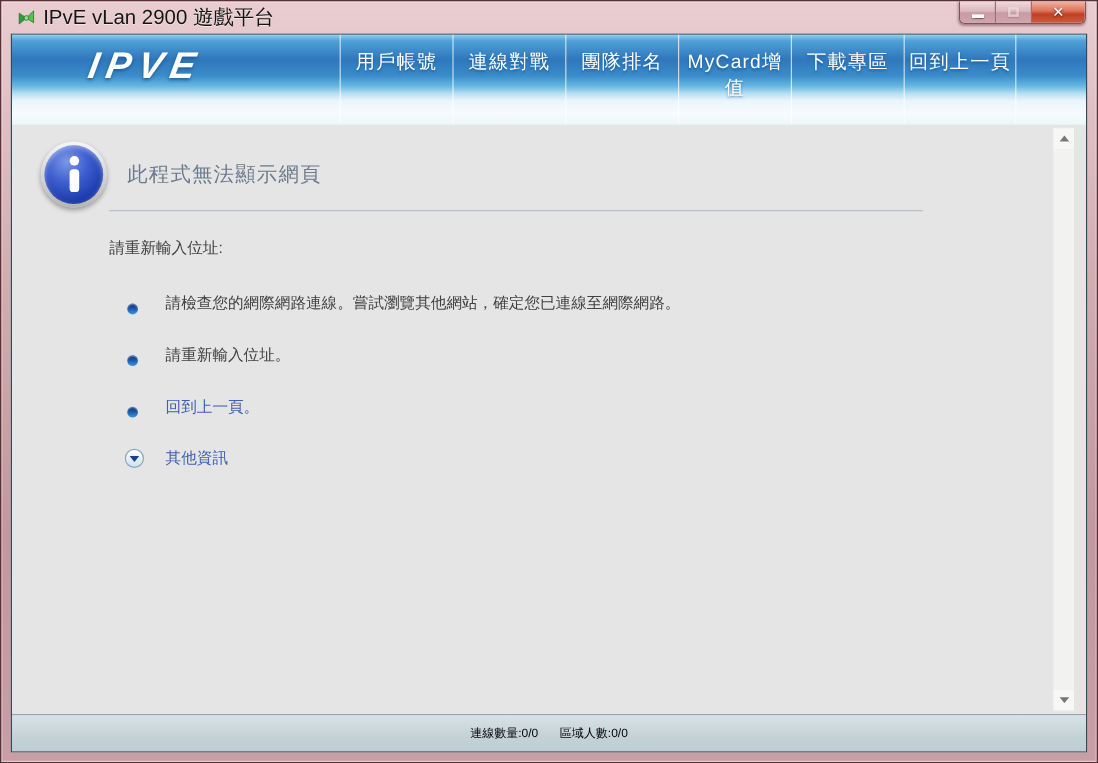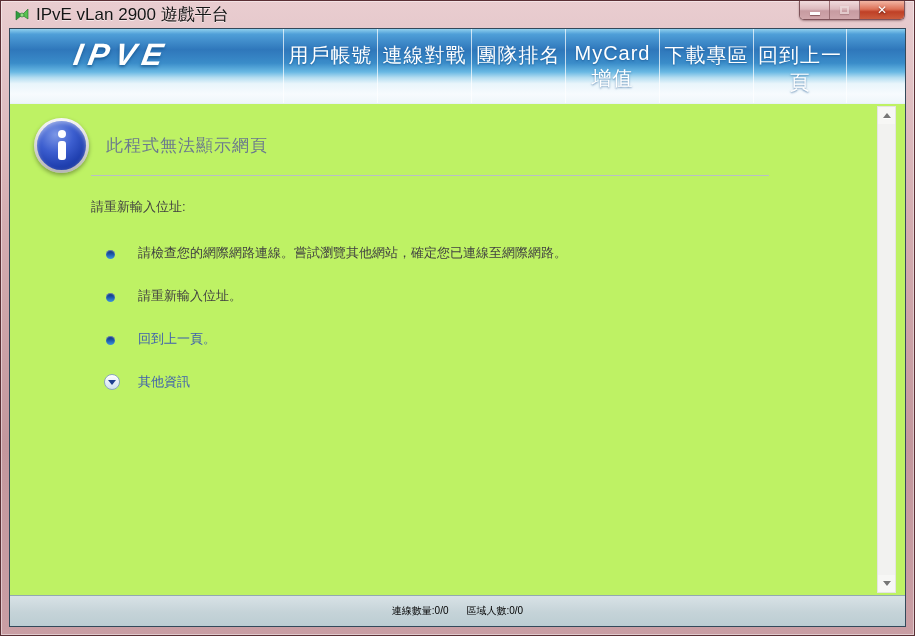--- a/index.html
+++ b/index.html
@@ -39,27 +39,27 @@
     border-bottom:1px solid #e8f2f8;
     background:linear-gradient(180deg,
       #8fd0ee 0%, #4f9fd8 7%, #2f77bb 28%, #3a8cc9 46%,
       #68b8e3 58%, #b6def1 66%, #e9f5fb 74%, #f7fbfe 88%, #eef6fa 100%);
   }
   .logo { position:absolute; left:64px; top:8px; color:#fff;
     font-style:italic; font-weight:900; font-size:31px; letter-spacing:6px;
     transform:skewX(-10deg); text-shadow:0 2px 3px rgba(12,70,125,.65); }
   .menu { position:absolute; right:58px; top:0; height:100%; display:flex; }
   .menu-item { width:94px; height:100%; padding-top:13px; text-align:center;
-    color:#fff; font-size:20px; letter-spacing:1px; cursor:pointer;
+    color:#fff; font-size:16px; letter-spacing:1px; cursor:pointer;
     border-left:1px solid rgba(255,255,255,.7);
     text-shadow:0 1px 2px rgba(20,80,140,.65); }
   .menu-item:last-child { border-right:1px solid rgba(255,255,255,.7); }
 
   
-  .content-wrap { position:relative; flex:1; background:#bef264; overflow:hidden; }
+  .content-wrap { position:relative; flex:1; background:#e5e5e5; overflow:hidden; }
   .error-page { padding:14px 0 0 24px; font-size:13px; color:#414141; }
   .err-head { display:flex; align-items:center; }
   .info-icon { width:55px; height:55px; border-radius:50%; flex:none;
     background:linear-gradient(180deg,#f6f6f6,#b5b5b5);
     box-shadow:0 2px 4px rgba(0,0,0,.35); padding:3px; }
   .info-icon .ball { width:100%; height:100%; border-radius:50%; position:relative;
     background:radial-gradient(circle at 38% 28%, #7c97e6 0%, #3c5ecf 38%, #2040b0 68%, #16308c 100%);
     box-shadow:inset 0 2px 4px rgba(255,255,255,.45); }
   .info-icon .dot { position:absolute; left:50%; top:9px; width:8px; height:8px; margin-left:-4px;
     border-radius:50%; background:#fff; }
@@ -69,21 +69,21 @@
   .err-rule { margin:2px 0 0 57px; width:678px; border-top:1px solid #b8bfc6; }
 
   .causes-heading { margin:12px 0 9px 57px; }
   .causes { margin-left:57px; }
   .cause-row { display:flex; align-items:center; padding-left:25px; height:20px; }
   .dot-bullet { width:4px; height:4px; border-radius:50%; background:#3c3c3c; flex:none; }
   .cause-text { margin-left:10px; }
 
   .try-heading { margin:22px 0 0 57px; }
   .suggestions { margin-left:57px; margin-top:28px; }
-  .sugg-row { display:flex; align-items:center; padding-left:15px; margin-bottom:25px; }
+  .sugg-row { display:flex; align-items:flex-end; padding-left:15px; margin-bottom:25px; }
   .sphere { width:9px; height:9px; border-radius:50%; flex:none; margin-top:3px;
     background:linear-gradient(180deg,#0e2e72 0%,#1a55a8 45%,#3f97dc 100%);
     box-shadow:inset 0 1px 1px rgba(255,255,255,.4); }
   .sugg-text { margin-left:23px; }
   .link { color:#3e5fae; cursor:pointer; }
   .more-row { display:flex; align-items:center; padding-left:13px; margin-top:2px; }
   .chev-circle { width:16px; height:16px; border-radius:50%; flex:none; cursor:pointer;
     background:linear-gradient(180deg,#fdfeff,#cfe2ef);
     border:1px solid #8aa6bd; box-shadow:inset 0 1px 1px #fff;
     display:flex; align-items:center; justify-content:center; }

